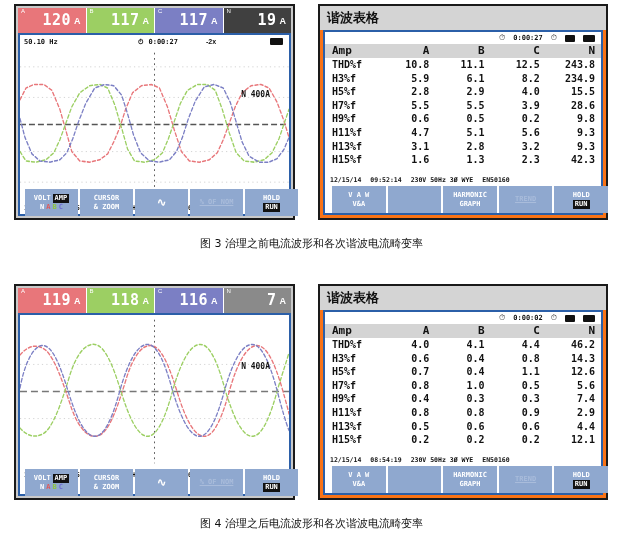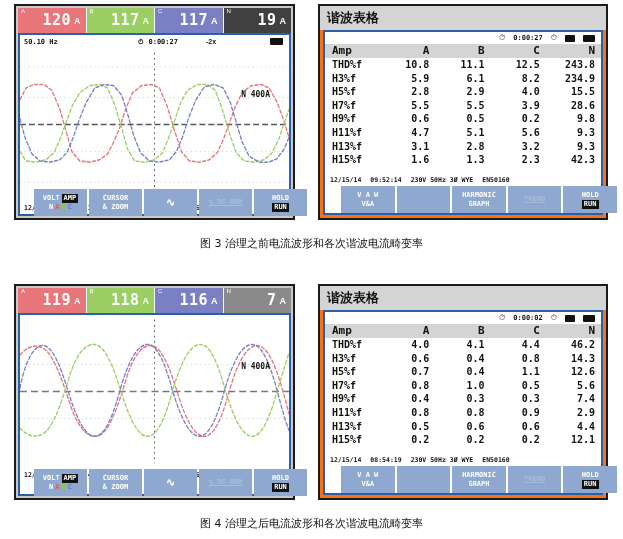--- a/index.html
+++ b/index.html
@@ -60,21 +60,21 @@
   .plot svg{display:block;width:100%;height:100%;}
 
   .wavestatus{
     height:13px;font-size:6.5px;font-weight:bold;color:#111;
     font-family:"DejaVu Sans Mono", monospace;
     display:flex;align-items:center;border-top:1px solid #ffffff;
     padding:0 4px;box-sizing:border-box;gap:9px;
   }
 
   .softkeys{
-    position:absolute;left:16px;bottom:0;width:100%;height:27px;
+    position:absolute;left:7px;bottom:0;width:100%;height:27px;
     display:flex;gap:2px;box-sizing:border-box;
   }
   .sk{
     flex:1;background:#8fa8cf;color:#ffffff;
     display:flex;flex-direction:column;align-items:center;justify-content:center;
     font-size:7px;font-weight:bold;line-height:9px;text-align:center;
     font-family:"DejaVu Sans Mono", monospace;
   }
   .sk .inv{background:#111;color:#fff;padding:0 2px;}
   .sk.dim{color:#a9bcdb;text-decoration:underline;}

